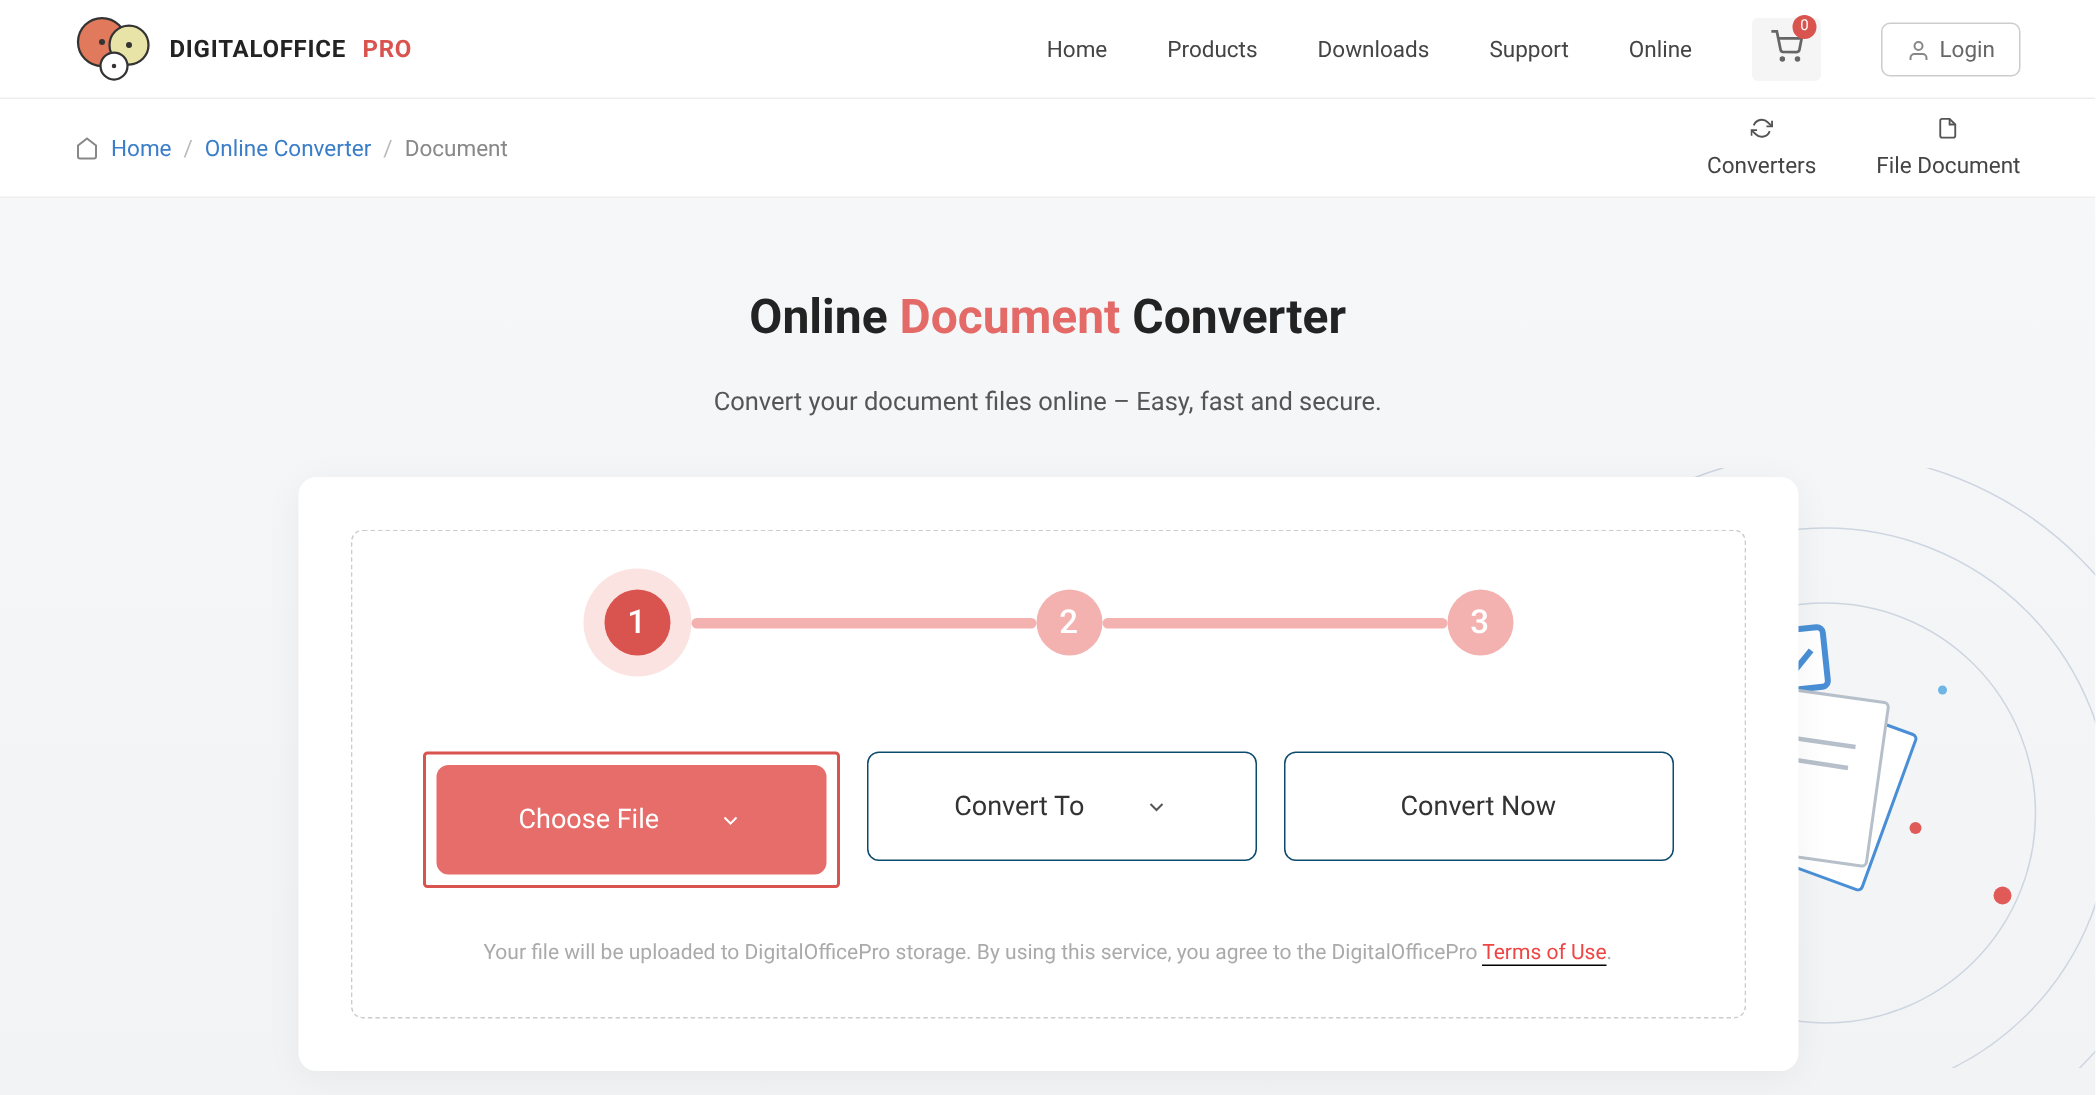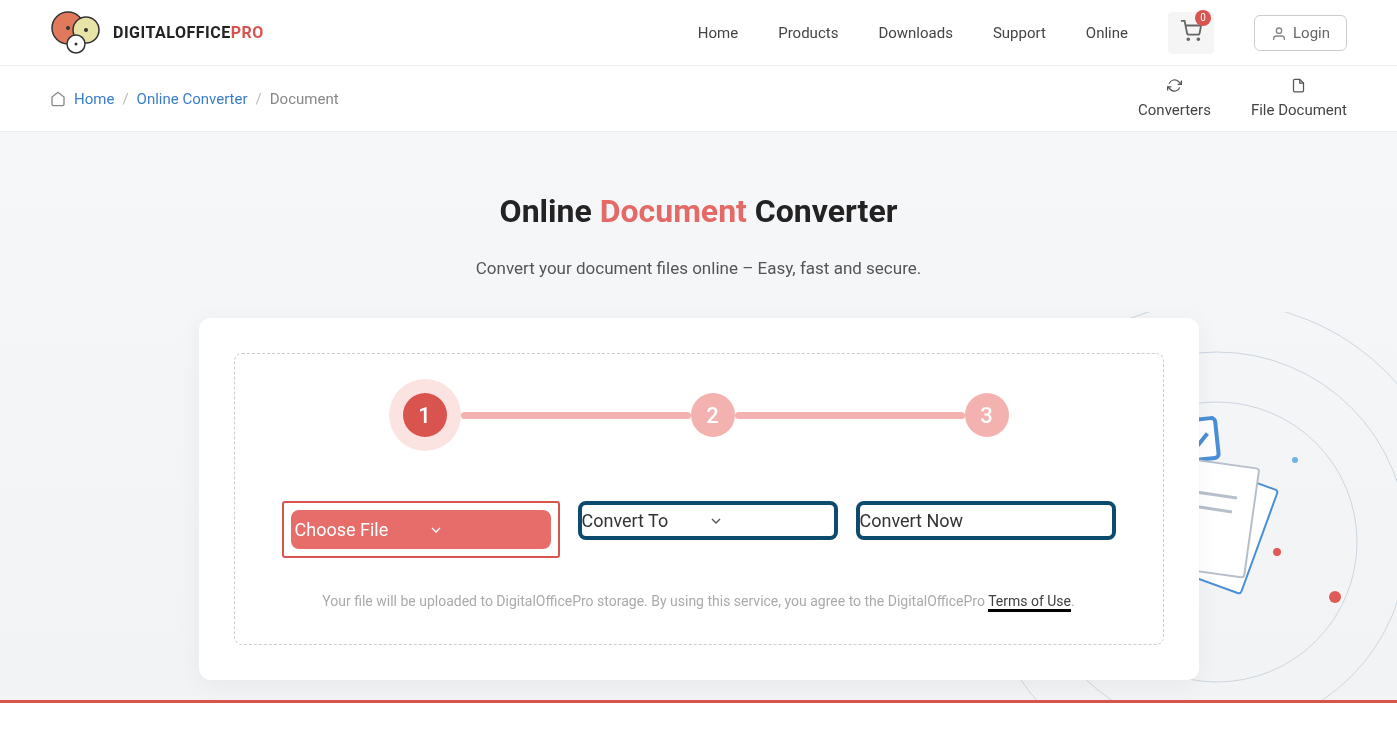--- a/index.html
+++ b/index.html
@@ -1,21 +1,21 @@
 <!DOCTYPE html>
 <html><head>
 <meta charset="utf-8">
 <style>
 * { margin: 0; padding: 0; box-sizing: border-box; font-family: -apple-system, BlinkMacSystemFont, "Segoe UI", Roboto, Helvetica, Arial, sans-serif; }
 body { background: #fff; color: #232323; width: 1397px; }
 .header { display: flex; align-items: center; justify-content: space-between; padding: 10px 50px; border-bottom: 1px solid #eee; }
 .logo { display: flex; align-items: center; gap: 8px; }
 .logo-svg { width: 55px; height: 45px; }
 .logo-text { font-size: 16px; font-weight: 700; letter-spacing: 0.5px; }
-.logo-text .red { color: #d9534f; }
+.logo-text .red { color: #d9534f; margin-left: 11px; }
 .nav { display: flex; align-items: center; gap: 40px; }
 .nav a { color: #444; text-decoration: none; font-size: 15px; }
 .cart { position: relative; background: #f5f5f5; border-radius: 4px; padding: 8px 12px; cursor: pointer; }
 .cart-badge { position: absolute; top: -2px; right: 3px; background: #d9534f; color: #fff; font-size: 10px; border-radius: 50%; width: 16px; height: 16px; display: flex; align-items: center; justify-content: center; }
 .login-btn { border: 1px solid #ccc; border-radius: 6px; padding: 8px 16px; background: #fff; color: #666; font-size: 15px; display: flex; align-items: flex-end; gap: 6px; cursor: pointer; }
 .subheader { display: flex; align-items: center; justify-content: space-between; padding: 12px 50px; border-bottom: 1px solid #eee; font-size: 15px; }
 .breadcrumb { display: flex; align-items: center; gap: 8px; color: #888; }
 .breadcrumb a { color: #3a7dc9; text-decoration: none; }
 .breadcrumb .sep { color: #bbb; }
 .subnav { display: flex; gap: 40px; }
@@ -27,25 +27,25 @@
 .hero-decor { position: absolute; right: -40px; top: 180px; width: 500px; height: 400px; pointer-events: none; }
 .card { background: #fff; width: 1000px; margin: 40px auto -180px auto; border-radius: 12px; box-shadow: 0 4px 25px rgba(0,0,0,0.05); padding: 35px; position: relative; z-index: 2; }
 .card-inner { border: 1px dashed #ccc; border-radius: 8px; padding: 25px 30px 35px 30px; }
 .stepper { display: flex; align-items: center; justify-content: center; gap: 0; margin-bottom: 50px; }
 .step { width: 44px; height: 44px; border-radius: 50%; background: #f3b2b0; color: #fff; font-size: 22px; display: flex; align-items: center; justify-content: center; font-weight: 500; }
 .step.active-wrap { width: 72px; height: 72px; border-radius: 50%; background: #fbe3e2; display: flex; align-items: center; justify-content: center; }
 .step.active { background: #d9534f; }
 .step-line { height: 7px; background: #f3b2b0; flex: 0 0 230px; border-radius: 4px; }
 .actions { display: flex; gap: 18px; justify-content: center; }
 .choose-frame { border: 2px solid #d9534f; padding: 7px; border-radius: 3px; }
-.btn { width: 260px; height: 39px; border-radius: 8px; border: 4px solid #0c4a6e; background: #fff; font-size: 18px; color: #333; display: flex; align-items: center; gap: 30px; cursor: pointer; position: relative; }
+.btn { width: 260px; height: 73px; border-radius: 8px; border: 1px solid #0c4a6e; background: #fff; font-size: 18px; color: #333; display: flex; align-items: center; justify-content: center; gap: 30px; cursor: pointer; position: relative; }
 .btn.primary { background: #e66d6a; border-color: #e66d6a; color: #fff; }
 .chev { margin-left: 10px; }
 .fineprint { text-align: center; color: #aaa; font-size: 14px; margin-top: 35px; }
-.fineprint a { color: #404040; text-decoration: none; border-bottom: 3px solid #000000; }
+.fineprint a { color: #ef4444; text-decoration: none; border-bottom: 1px solid #000000; }
 </style>
 </head>
 <body>
 
 <div class="header">
   <div class="logo">
     <svg class="logo-svg" viewBox="0 0 55 45">
       <circle cx="18" cy="18" r="16" fill="#e17a5c" stroke="#333" stroke-width="1.5"></circle>
         <circle cx="18" cy="18" r="2" fill="#333"></circle>
       <circle cx="36" cy="20" r="13" fill="#e8e4a8" stroke="#333" stroke-width="1.5"></circle>

